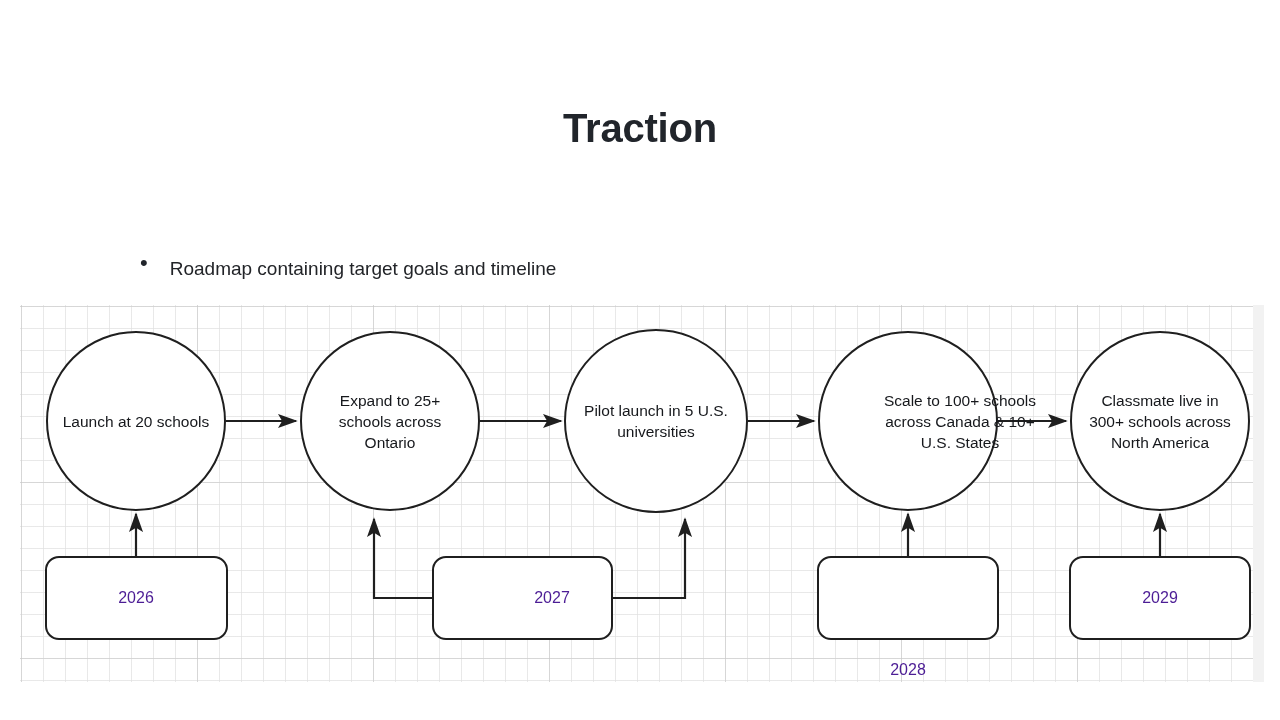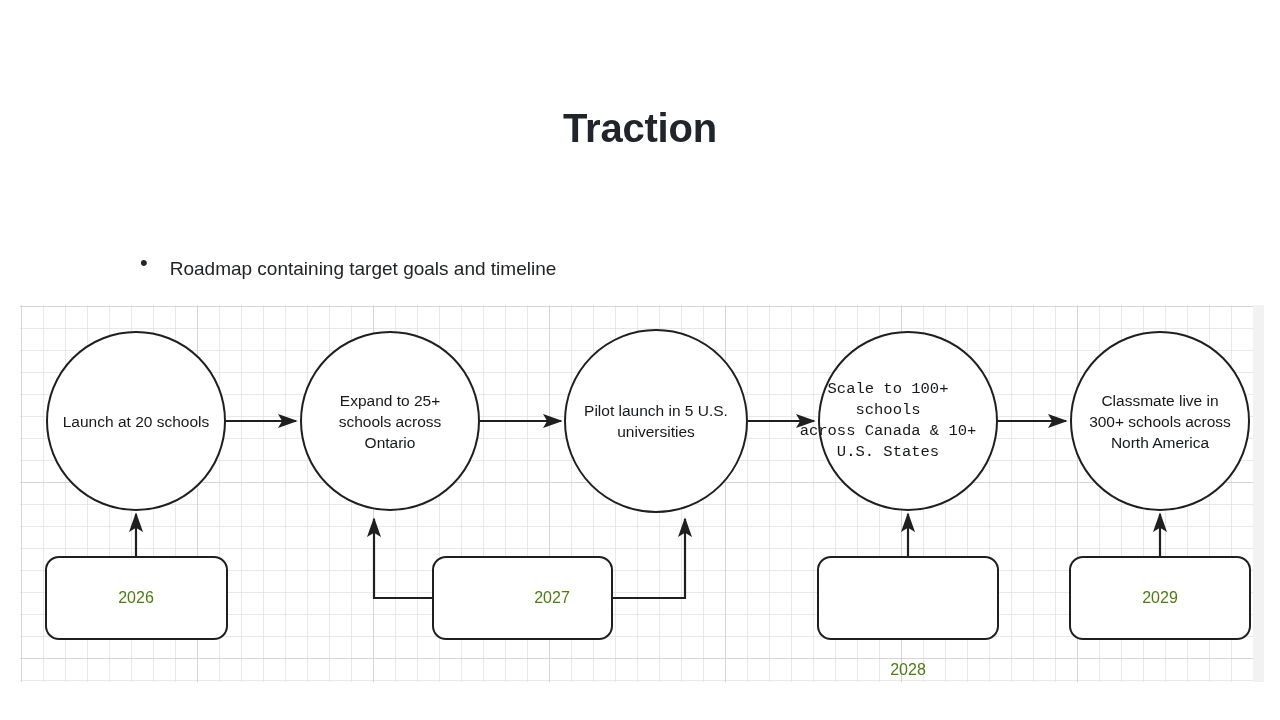--- a/index.html
+++ b/index.html
@@ -105,21 +105,21 @@
     color: #16181c;
     white-space: pre-line;
     transform: translate(-50%, -50%);
     pointer-events: none;
   }
   .year-label {
     position: absolute;
     text-align: center;
     font-size: 16px;
     line-height: 22px;
-    color: #4d7c0f;
+    color: #4c1d95;
     transform: translate(-50%, -50%);
     pointer-events: none;
   }
 </style>
 </head>
 <body>
 
 <div id="slide">
 
   <div id="slide-title">Traction</div>
@@ -162,21 +162,21 @@
     <path d="M433,598 L374,598 L374,519" fill="none" stroke="#1f1f1f" stroke-width="2.2" marker-end="url(#arrowhead)"></path>
     <path d="M612,598 L685,598 L685,519" fill="none" stroke="#1f1f1f" stroke-width="2.2" marker-end="url(#arrowhead)"></path>
   </svg>
 
   <div class="node-label" style="left:136px; top:421px; width:210px;">Launch at 20 schools</div>
   <div class="node-label" style="left:390px; top:421px; width:170px;">Expand to 25+
 schools across
 Ontario</div>
   <div class="node-label" style="left:656px; top:421px; width:190px;">Pilot launch in 5 U.S.
 universities</div>
-  <div class="node-label" style="left:888px; top:421px; width:190px;font-family:Liberation Mono, monospace;">Scale to 100+ schools
+  <div class="node-label" style="left:960px; top:421px; width:190px;">Scale to 100+ schools
 across Canada &amp; 10+
 U.S. States</div>
   <div class="node-label" style="left:1160px; top:421px; width:180px;">Classmate live in
 300+ schools across
 North America</div>
 
   <div class="year-label" style="left:136px; top:598px;">2026</div>
   <div class="year-label" style="left:552px; top:598px;">2027</div>
   <div class="year-label" style="left:908px; top:628px;margin-top:42px;">2028</div>
   <div class="year-label" style="left:1160px; top:598px;text-align:center;">2029</div>

